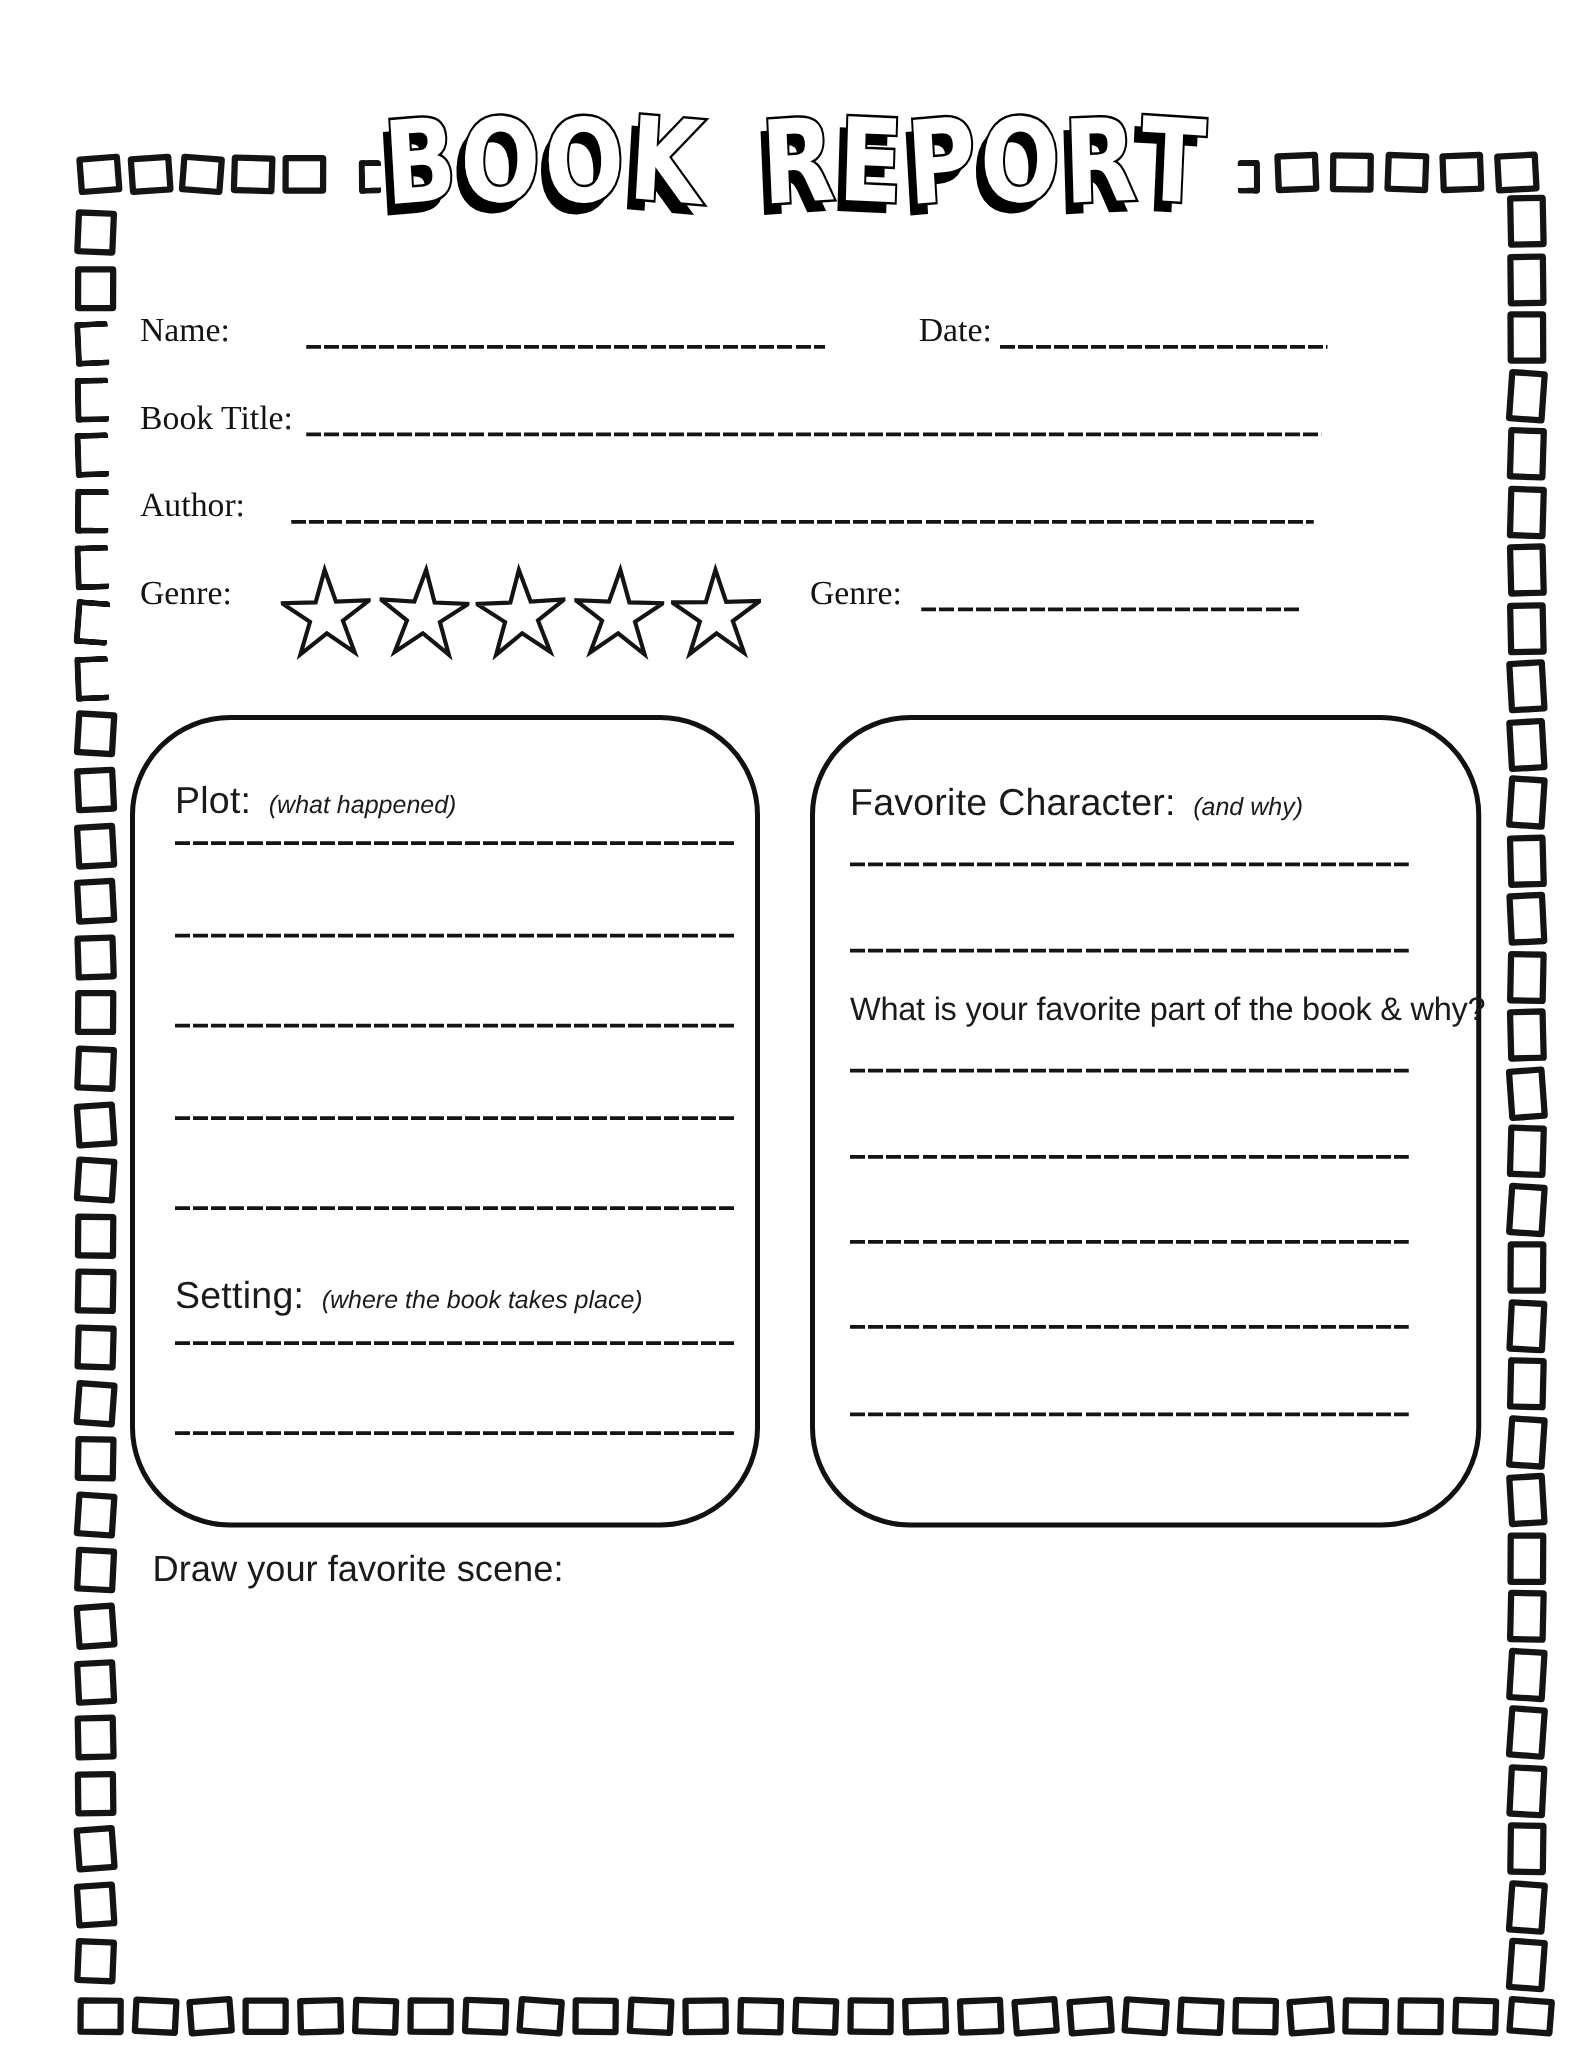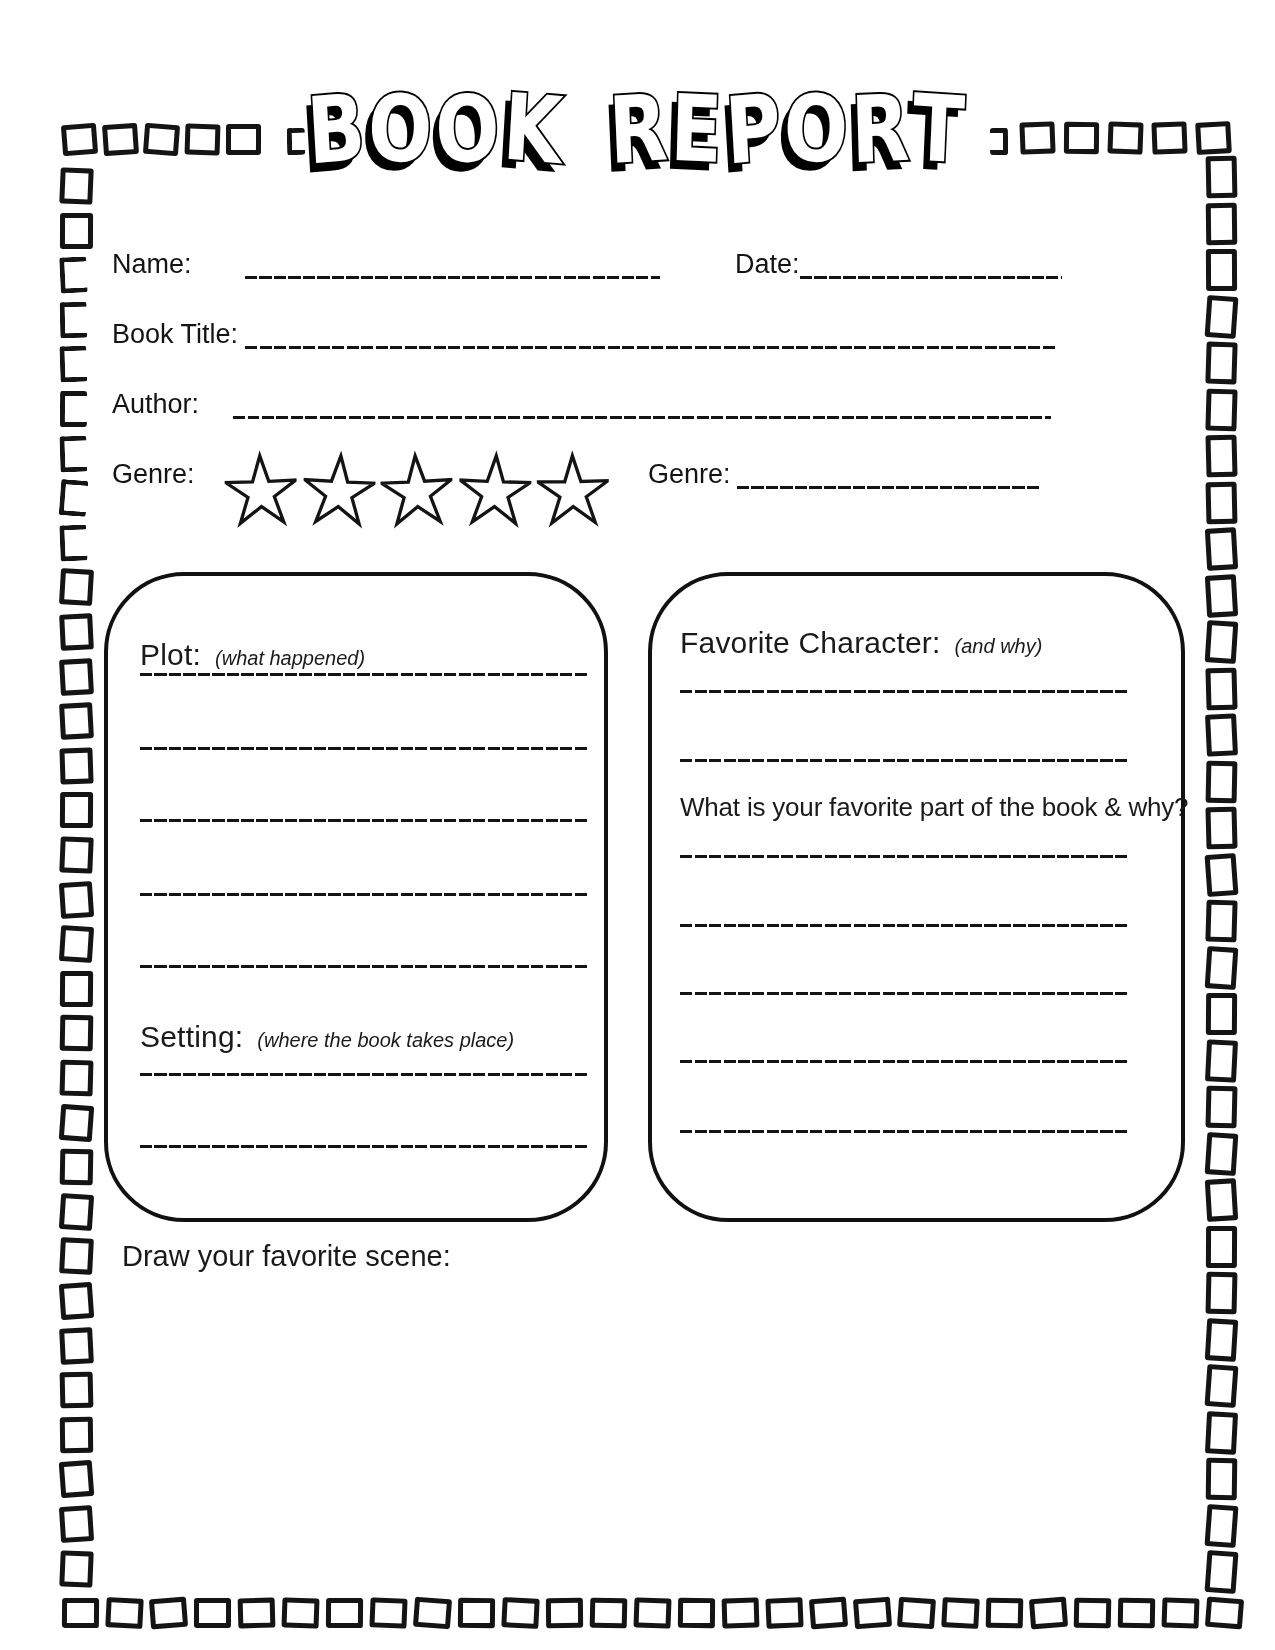--- a/index.html
+++ b/index.html
@@ -27,21 +27,21 @@
     font-family:"DejaVu Sans", sans-serif; font-weight:bold; font-size:92px; line-height:1;
     color:#ffffff;
     -webkit-text-stroke:4px #000;
     paint-order:stroke fill;
     text-shadow:-8px 9px 0 #000;
     letter-spacing:4px;
   }
 
   
   .flabel {
-    position:absolute; font-family:Liberation Sans, sans-serif;
+    position:absolute; font-family:Liberation Serif, serif;
     font-size:27px; color:#141414; line-height:1.1;
   }
 
   
   .bline {
     position:absolute; height:3px;
     background:repeating-linear-gradient(to right, #141414 0 12px, transparent 12px 14.5px);
   }
 
   
@@ -197,21 +197,21 @@
           <polygon points="39,4 47.8,31.9 77,31.6 53.3,48.6 62.5,76.4 39,59 15.5,76.4 24.7,48.6 1,31.6 30.2,31.9" fill="#ffffff" stroke="#141414" stroke-width="3.6" stroke-linejoin="miter"></polygon>
         </svg></span>
       <span class="star" style="transform: rotate(-1deg);"><svg width="72" height="80" viewBox="0 0 78 82">
           <polygon points="39,4 47.8,31.9 77,31.6 53.3,48.6 62.5,76.4 39,59 15.5,76.4 24.7,48.6 1,31.6 30.2,31.9" fill="#ffffff" stroke="#141414" stroke-width="3.6" stroke-linejoin="miter"></polygon>
         </svg></span>
     </div>
   <div class="flabel" style="left:648px; top:460px;">Genre:</div>
   <div class="bline" style="left:737px; top:486px; width:303px;"></div>
 
   <div class="rbox" style="left:104px; top:572px; width:504px; height:650px;">
-    <div class="box-header" style="left:32px; top:44px;">
+    <div class="box-header" style="left:32px; top:30px;">
       <span class="box-label">Plot:</span>
       <span class="box-hint">(what happened)</span>
     </div>
     <div>
         <div class="bline" style="left: 32px; top: 97px; width: 449px;"></div>
         <div class="bline" style="left: 32px; top: 171px; width: 449px;"></div>
         <div class="bline" style="left: 32px; top: 243px; width: 449px;"></div>
         <div class="bline" style="left: 32px; top: 317px; width: 449px;"></div>
         <div class="bline" style="left: 32px; top: 389px; width: 449px;"></div>
       </div>

